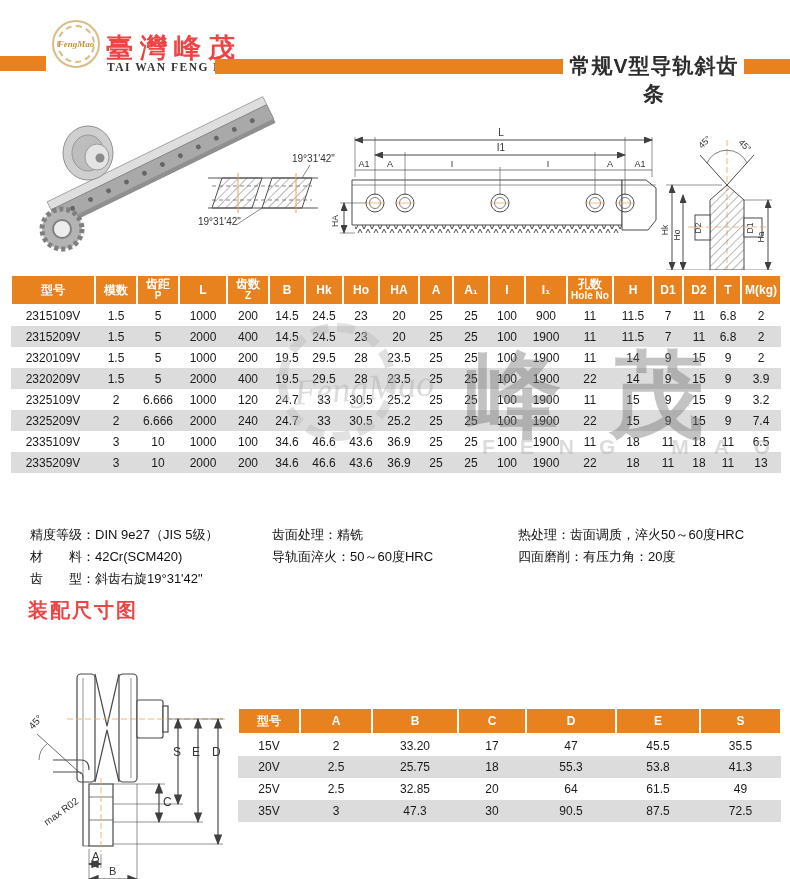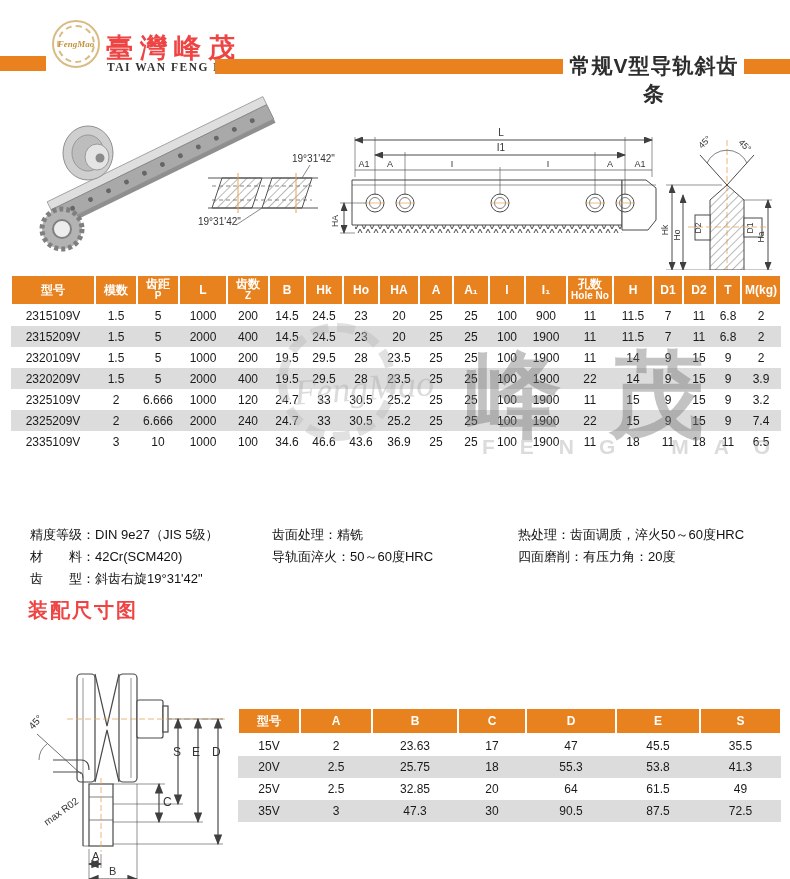--- a/index.html
+++ b/index.html
@@ -465,20 +465,41 @@
             <td>25</td>
             <td>100</td>
             <td>1900</td>
             <td>11</td>
             <td>18</td>
             <td>11</td>
             <td>18</td>
             <td>11</td>
             <td>6.5</td>
           </tr>
+          <tr>
+            <td>2335209V</td>
+            <td>3</td>
+            <td>10</td>
+            <td>2000</td>
+            <td>200</td>
+            <td>34.6</td>
+            <td>46.6</td>
+            <td>43.6</td>
+            <td>36.9</td>
+            <td>25</td>
+            <td>25</td>
+            <td>100</td>
+            <td>1900</td>
+            <td>22</td>
+            <td>18</td>
+            <td>11</td>
+            <td>18</td>
+            <td>11</td>
+            <td>13</td>
+          </tr>
         </tbody>
     </table>
   </div>
 
   <div class="watermark">
     <div class="wm-gear"></div>
     <div class="wm-script">FengMao</div>
     <div class="wm-cn">峰茂</div>
     <div class="wm-en">FENG MAO</div>
   </div>
@@ -592,21 +613,21 @@
             </th>
             <th>
               <div>S</div>
             </th>
           </tr>
         </thead>
       <tbody>
           <tr>
             <td>15V</td>
             <td>2</td>
-            <td>23.63</td>
+            <td>33.20</td>
             <td>17</td>
             <td>47</td>
             <td>45.5</td>
             <td>35.5</td>
           </tr>
           <tr>
             <td>20V</td>
             <td>2.5</td>
             <td>25.75</td>
             <td>18</td>

